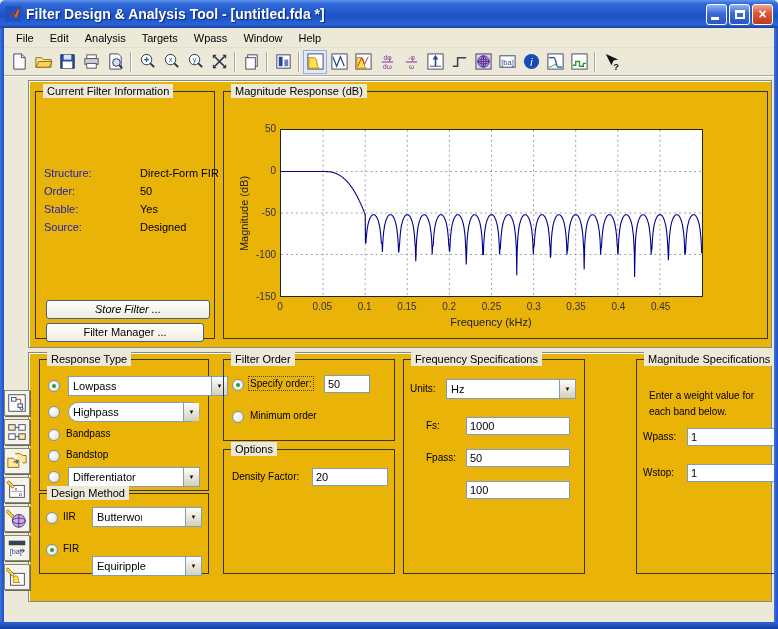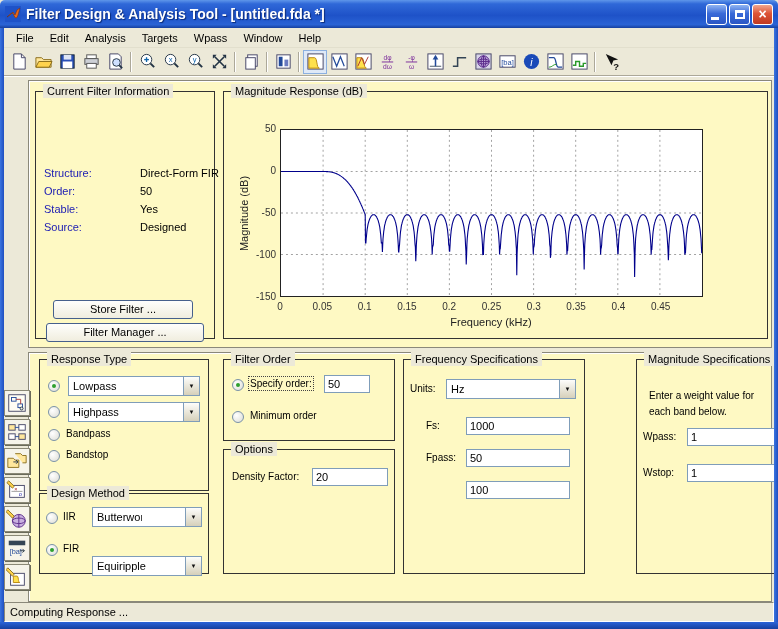--- a/index.html
+++ b/index.html
@@ -38,21 +38,21 @@
   .tb-btn.pressed{background:#dfe9f7;border:1px solid #8cb0e0;}
   .tb-sep{width:2px;height:20px;border-left:1px solid #aca899;border-right:1px solid #fff;
     margin:0 3px;}
   
   #sidebar{position:absolute;left:4px;top:390px;width:28px;z-index:10;}
   .sb-btn{width:26px;height:26px;background:#f6f4ea;border:1px solid #8a8876;
     box-shadow:1px 1px 0 #6a6a5a;margin-bottom:3px;display:flex;align-items:center;justify-content:center;}
   .sb-btn svg{width:22px;height:22px;}
   
   .panel{position:absolute;border:1px solid #8a887a;
-    box-shadow:inset 1px 1px 0 #fff;background:#fef9c3;}
+    box-shadow:inset 1px 1px 0 #fff;background:#eab308;}
   #upper-panel{left:28px;top:80px;width:744px;height:268px;}
   #lower-panel{left:28px;top:352px;width:744px;height:250px;}
   
   .gb{position:absolute;border:1px solid #333;}
   .gbt{position:absolute;top:-8px;left:7px;background:#ECE9D8;padding:0 4px;
     font-size:11px;line-height:14px;color:#000;white-space:nowrap;}
   
   .fi-row{position:absolute;font-size:11px;}
   .fi-label{color:#2121b4;}
   .fi-value{color:#000;position:absolute;left:48px;top:0;white-space:nowrap;padding-left:48px;}
@@ -363,21 +363,21 @@
         <span class="fi-value">50</span>
       </div>
       <div class="fi-row" style="left:8px;top:111px;">
         <span class="fi-label">Stable:</span>
         <span class="fi-value">Yes</span>
       </div>
       <div class="fi-row" style="left:8px;top:129px;">
         <span class="fi-label">Source:</span>
         <span class="fi-value">Designed</span>
       </div>
-      <div class="btn" style="left:17px;top:208px;width:140px;height:19px;">Store Filter ...</div>
+      <div class="btn" style="left:10px;top:208px;width:164px;height:19px;font-style:italic;">Store Filter ...</div>
       <div class="btn" style="left:10px;top:231px;width:158px;height:19px;">Filter Manager ...</div>
     </div>
 
     <div class="gb" style="left:194px;top:10px;width:545px;height:248px;">
       <span class="gbt">Magnitude Response (dB)</span>
       <svg id="plot" viewBox="0 0 423 168" preserveAspectRatio="none">
           <line x1="42.300000000000004" y1="0" x2="42.300000000000004" y2="168" stroke="#8a8a8a" stroke-width="0.8" stroke-dasharray="2,3"></line>
           <line x1="84.60000000000001" y1="0" x2="84.60000000000001" y2="168" stroke="#8a8a8a" stroke-width="0.8" stroke-dasharray="2,3"></line>
           <line x1="126.89999999999999" y1="0" x2="126.89999999999999" y2="168" stroke="#8a8a8a" stroke-width="0.8" stroke-dasharray="2,3"></line>
           <line x1="169.20000000000002" y1="0" x2="169.20000000000002" y2="168" stroke="#8a8a8a" stroke-width="0.8" stroke-dasharray="2,3"></line>
@@ -411,34 +411,38 @@
       <div id="ylabel">Magnitude (dB)</div>
       <div id="xlabel">Frequency (kHz)</div>
     </div>
   </div>
 
   <div id="lower-panel" class="panel">
 
     <div class="gb" style="left:10px;top:6px;width:170px;height:132px;">
       <span class="gbt">Response Type</span>
       <span class="radio sel" style="left:8px;top:20px;"></span>
-      <div class="combo" style="left:28px;top:16px;width:132px;">
+      <div class="combo" style="left:28px;top:16px;width:160px;">
         <span class="ct">Lowpass</span>
         <span class="ca">▼</span>
       </div>
       <span class="radio" style="left:8px;top:46px;"></span>
-      <div class="combo" style="left:28px;top:42px;width:132px;">
+      <div class="combo" style="left:28px;top:42px;width:132px;border-radius:10px;">
         <span class="ct">Highpass</span>
         <span class="ca">▼</span>
       </div>
       <span class="radio" style="left:8px;top:69px;"></span>
       <span class="lbl" style="left:26px;top:68px;">Bandpass</span>
       <span class="radio" style="left:8px;top:90px;"></span>
       <span class="lbl" style="left:26px;top:89px;">Bandstop</span>
       <span class="radio" style="left:8px;top:111px;"></span>
+      <div class="combo" style="left:28px;top:107px;width:132px;">
+        <span class="ct">Differentiator</span>
+        <span class="ca">▼</span>
+      </div>
     </div>
 
     <div class="gb" style="left:10px;top:140px;width:170px;height:81px;">
       <span class="gbt">Design Method</span>
       <span class="radio" style="left:6px;top:18px;"></span>
       <span class="lbl" style="left:23px;top:17px;">IIR</span>
       <div class="combo" style="left:52px;top:13px;width:110px;gap:43px;">
         <span class="ct">Butterworth</span>
         <span class="ca">▼</span>
       </div>
@@ -485,20 +489,17 @@
       <span class="lbl" style="left:12px;top:30px;">Enter a weight value for</span>
       <span class="lbl" style="left:12px;top:46px;">each band below.</span>
       <span class="lbl" style="left:6px;top:71px;">Wpass:</span>
       <input class="ti" style="left: 50px; top: 68px; width: 112px;" value="1">
       <span class="lbl" style="left:6px;top:107px;">Wstop:</span>
       <input class="ti" style="left: 50px; top: 104px; width: 112px;" value="1">
     </div>
 
   </div>
 
-  <div id="statusbar">
-    <span>Computing Response ...</span>
-  </div>
 
   <div id="edge-l" class="edge"></div>
   <div id="edge-r" class="edge"></div>
   <div id="edge-b" class="edge"></div>
 </div>
 
 </body></html>

